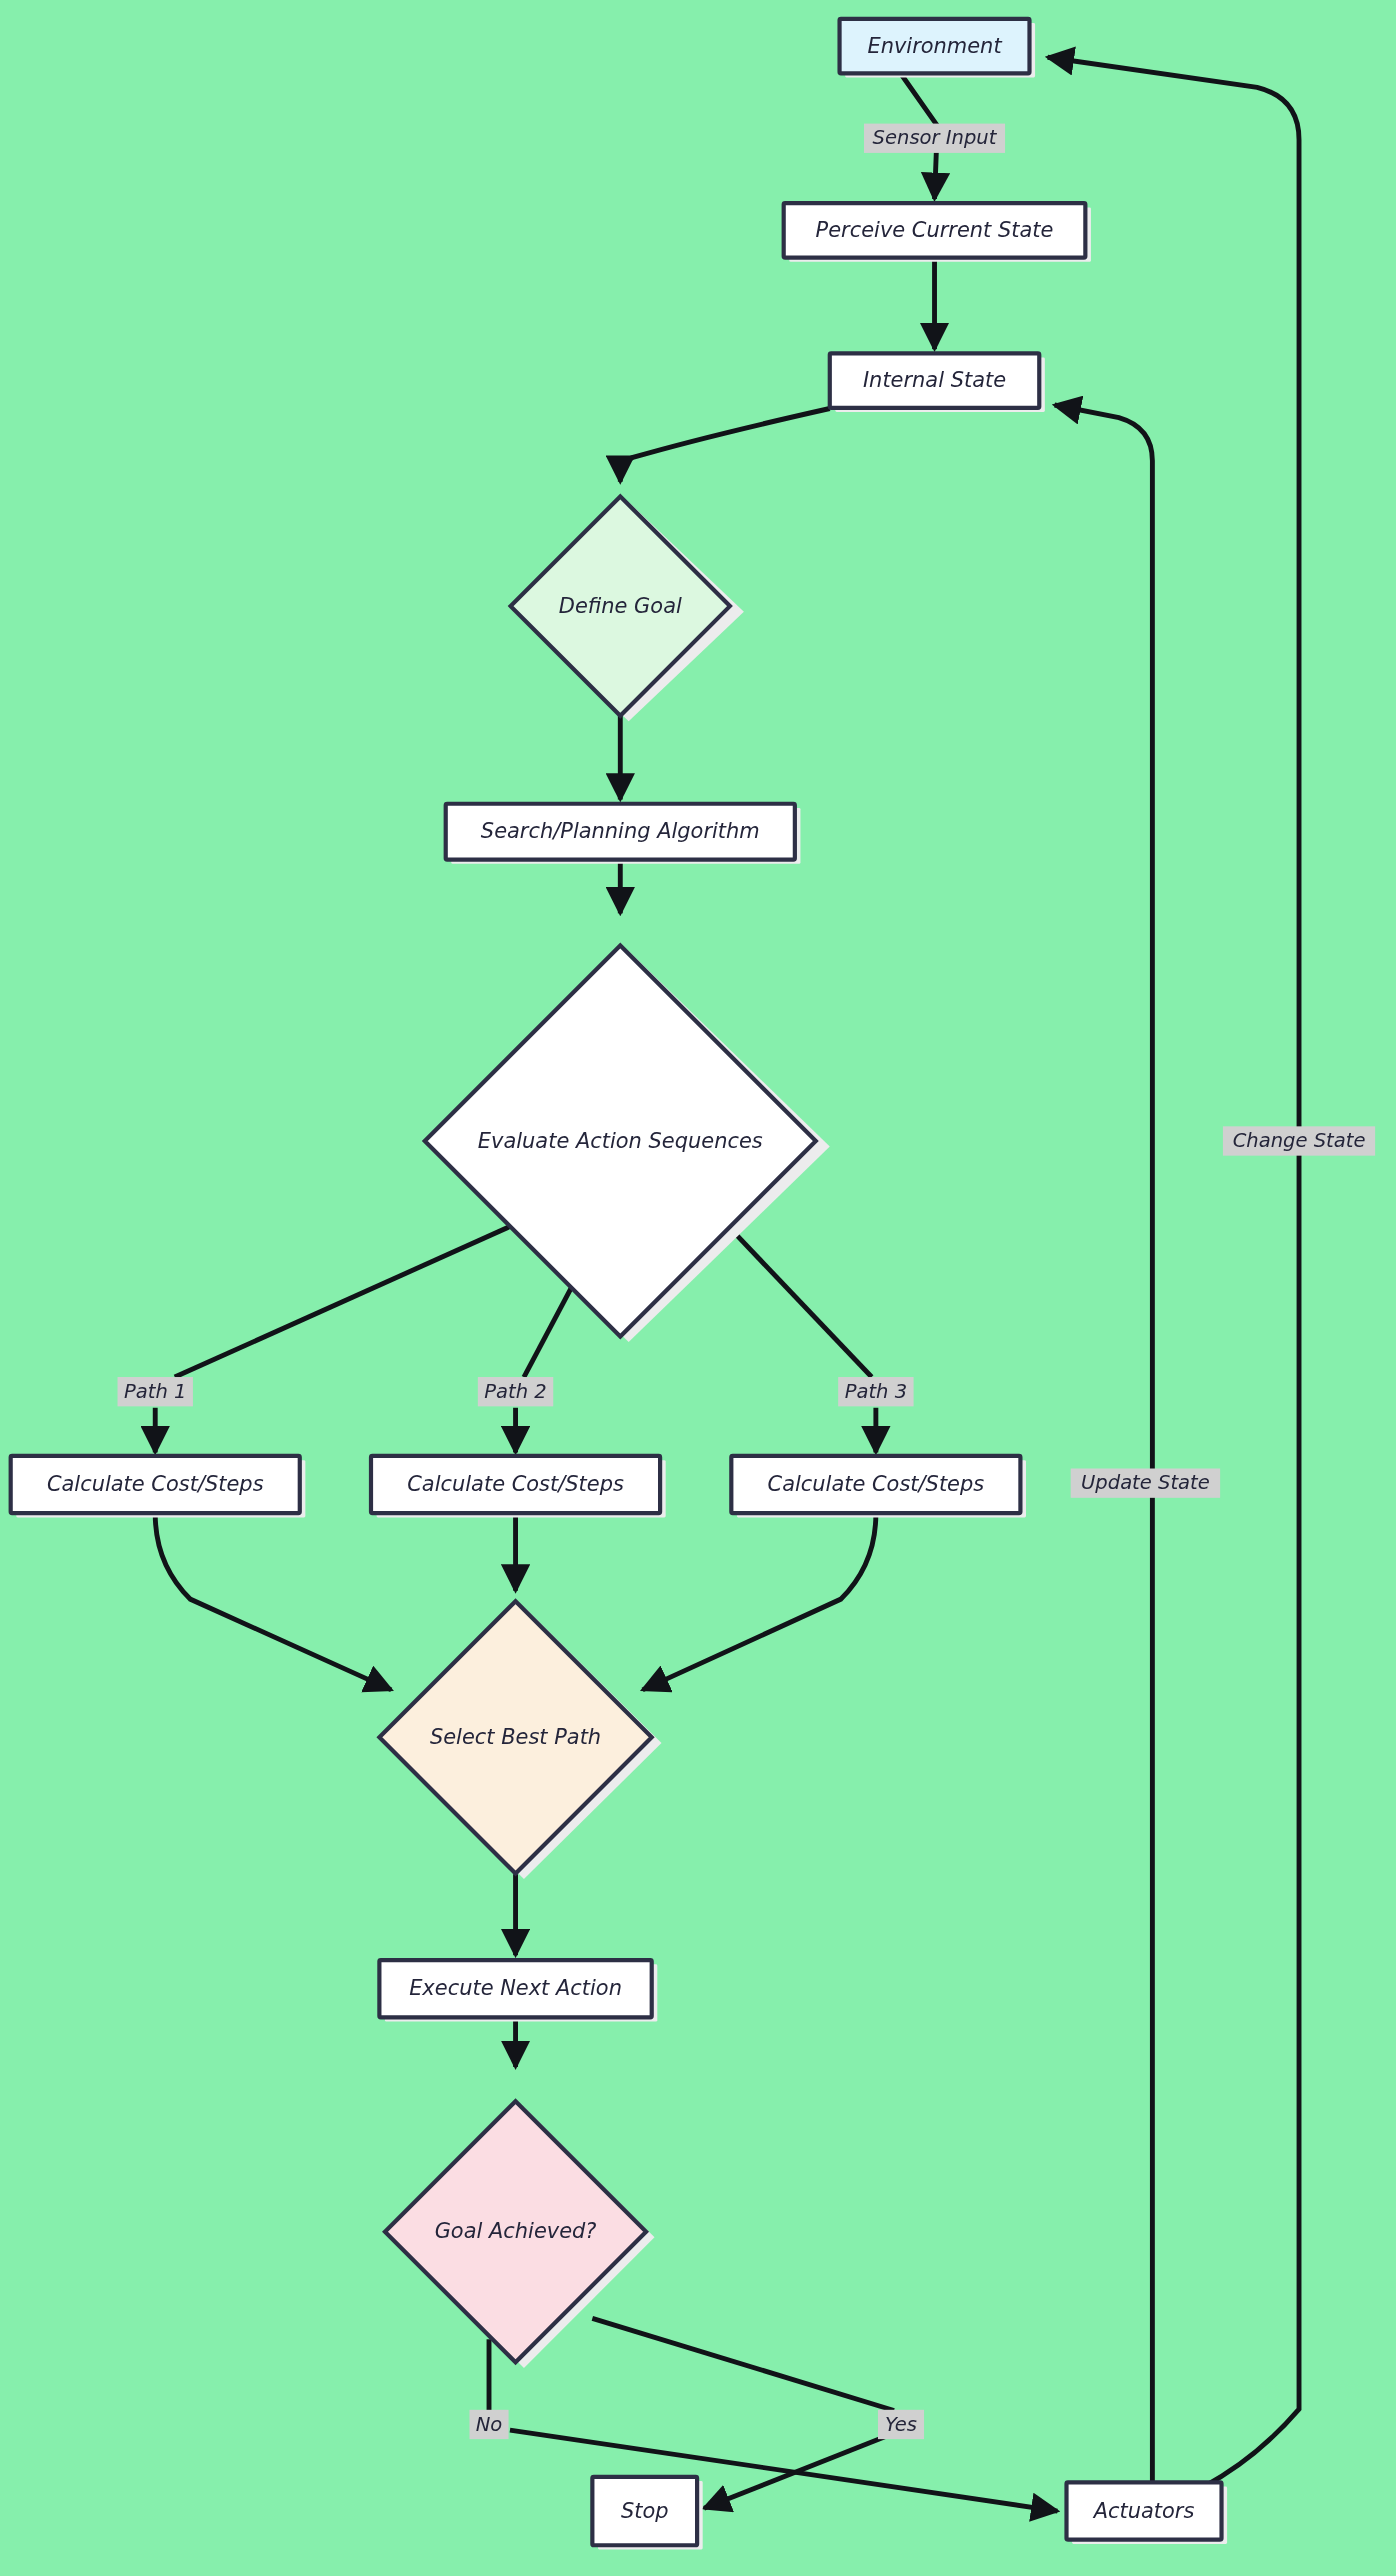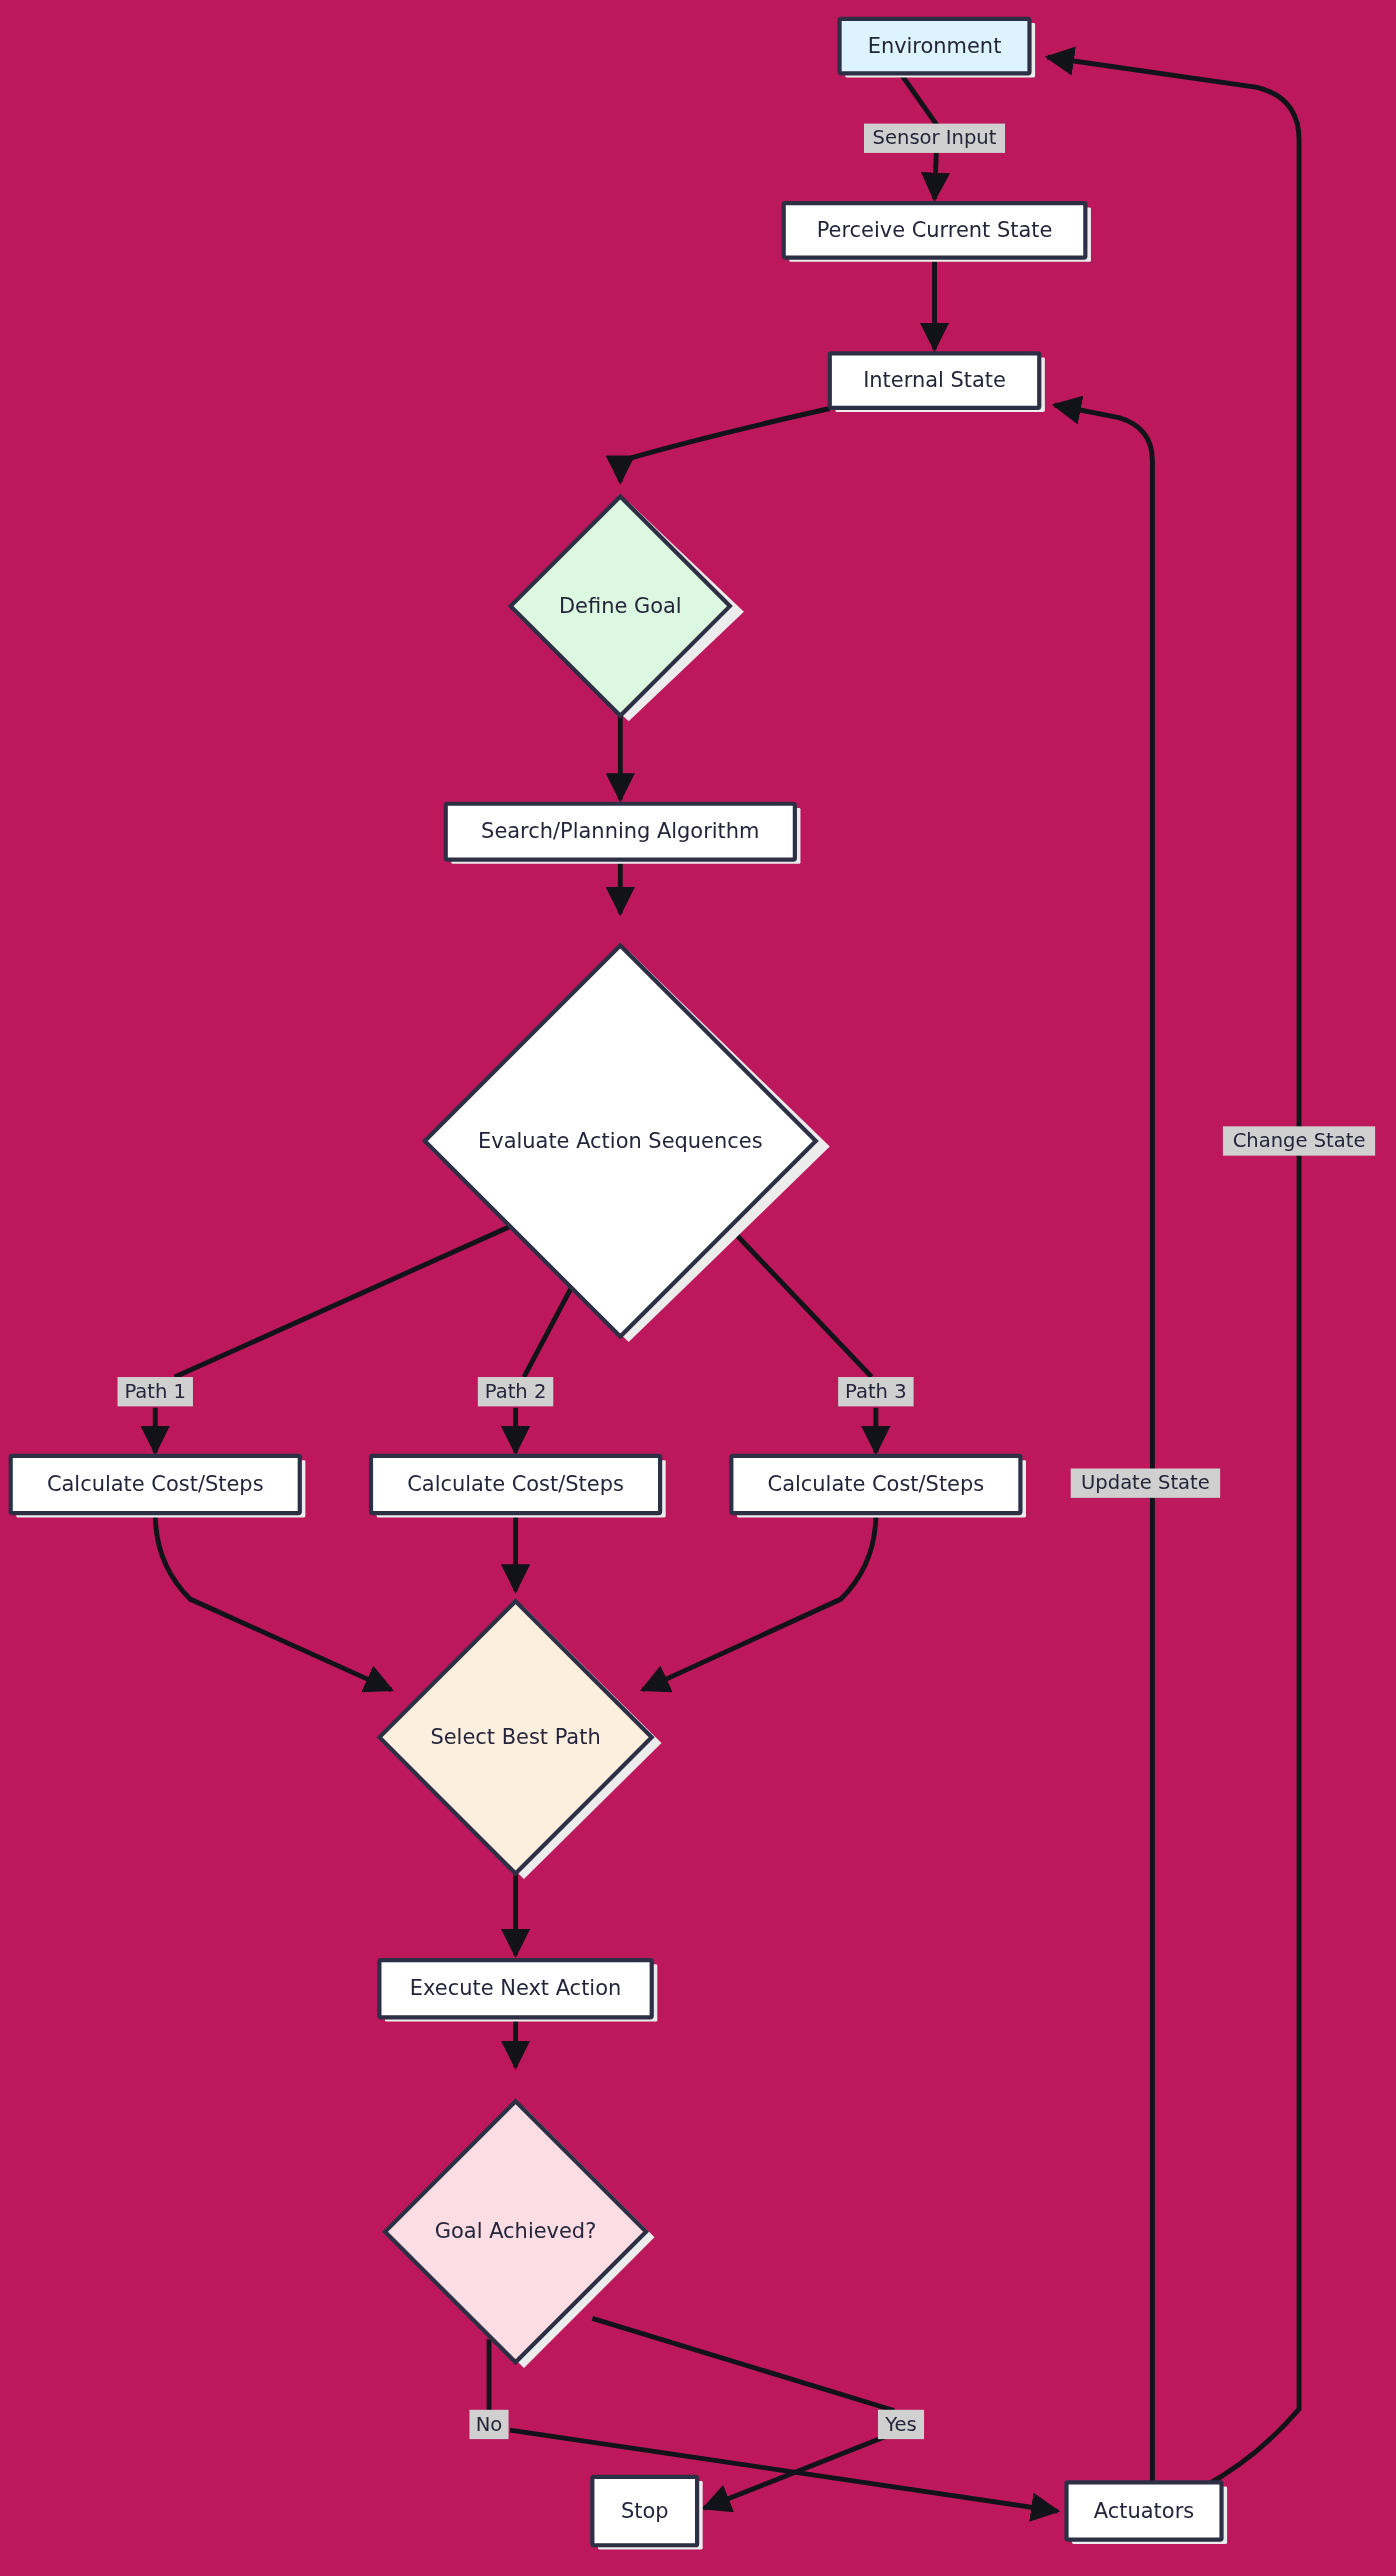--- a/index.html
+++ b/index.html
@@ -7,22 +7,23 @@
     padding: 0;
     background: #ffffff;
   }
   body {
     font-family: "DejaVu Sans", sans-serif;
   }
   #flow-root {
     position: relative;
     width: 1397px;
     height: 2576px;
-    background: #be185d;
+    background: #86efac;
     overflow: hidden;
+    font-style: italic;
   }
   svg#flow-svg {
     position: absolute;
     left: 0;
     top: 0;
     width: 1397px;
     height: 2576px;
   }
   .edge-path {
     fill: none;

